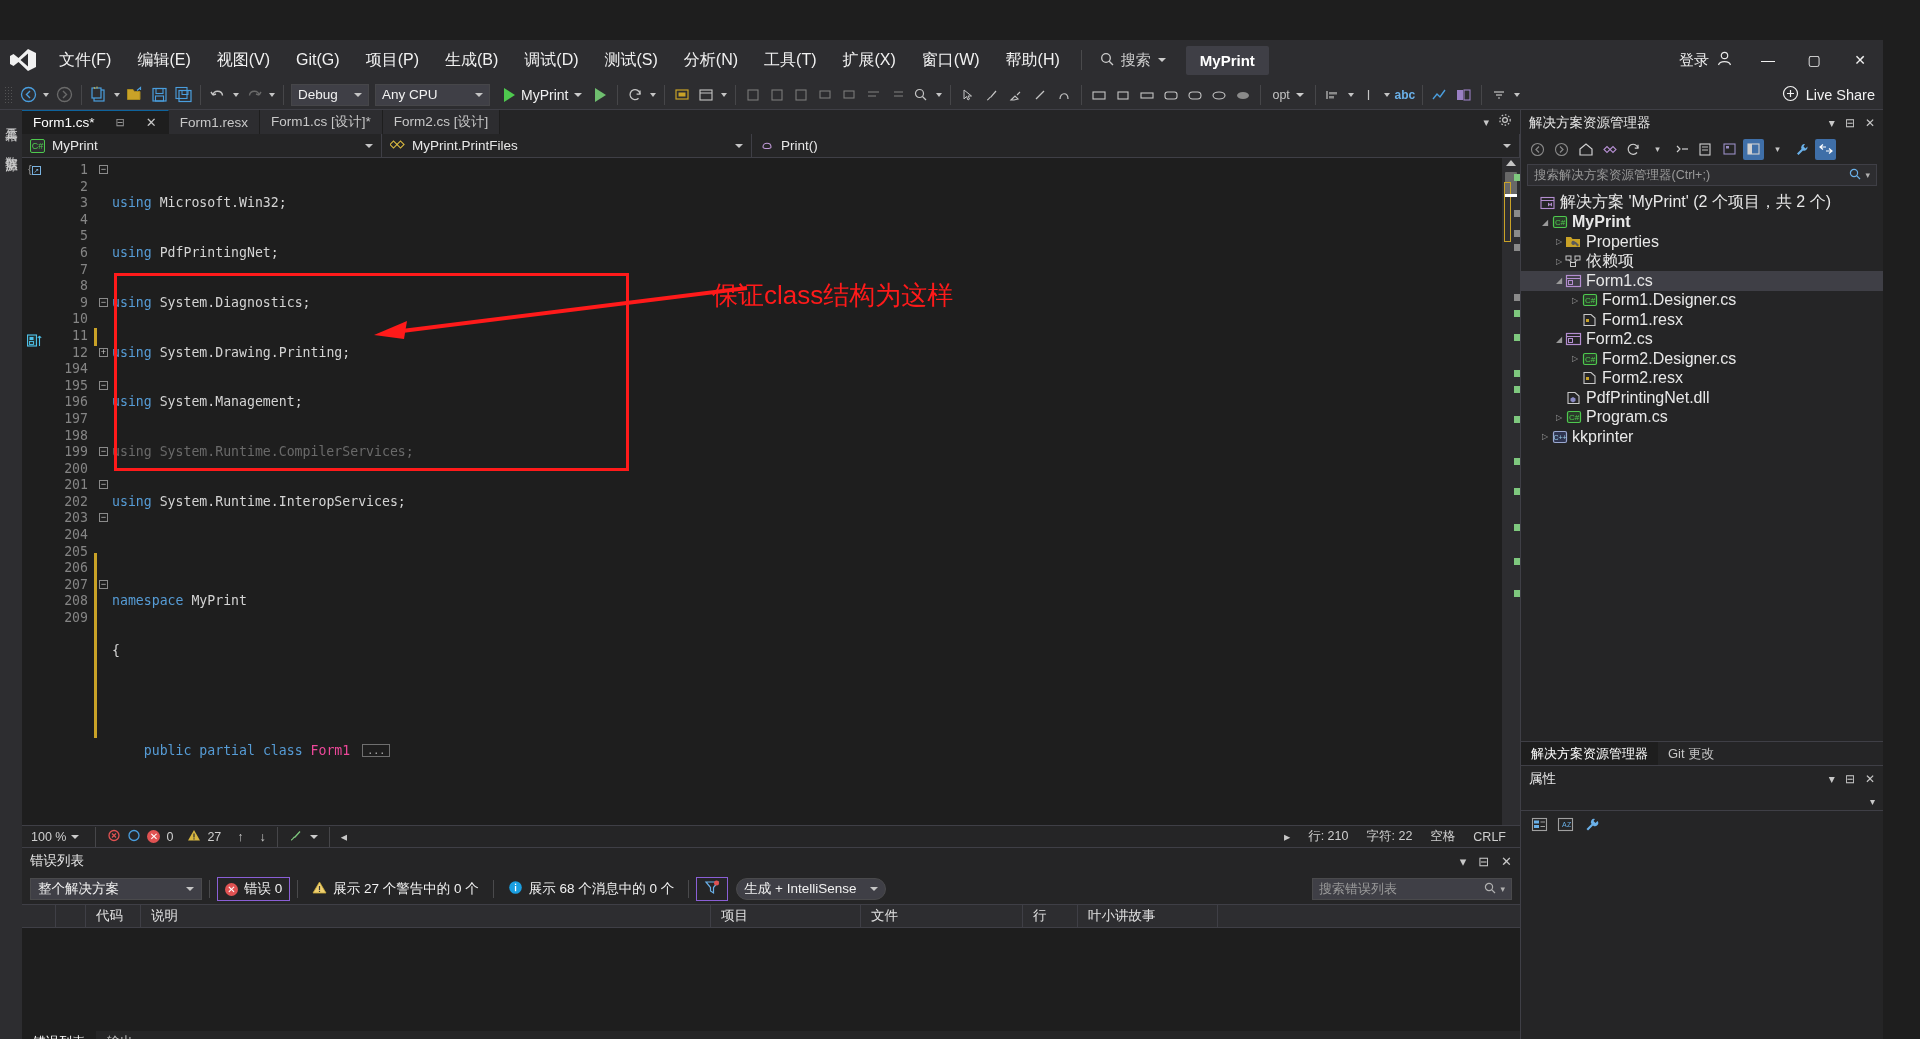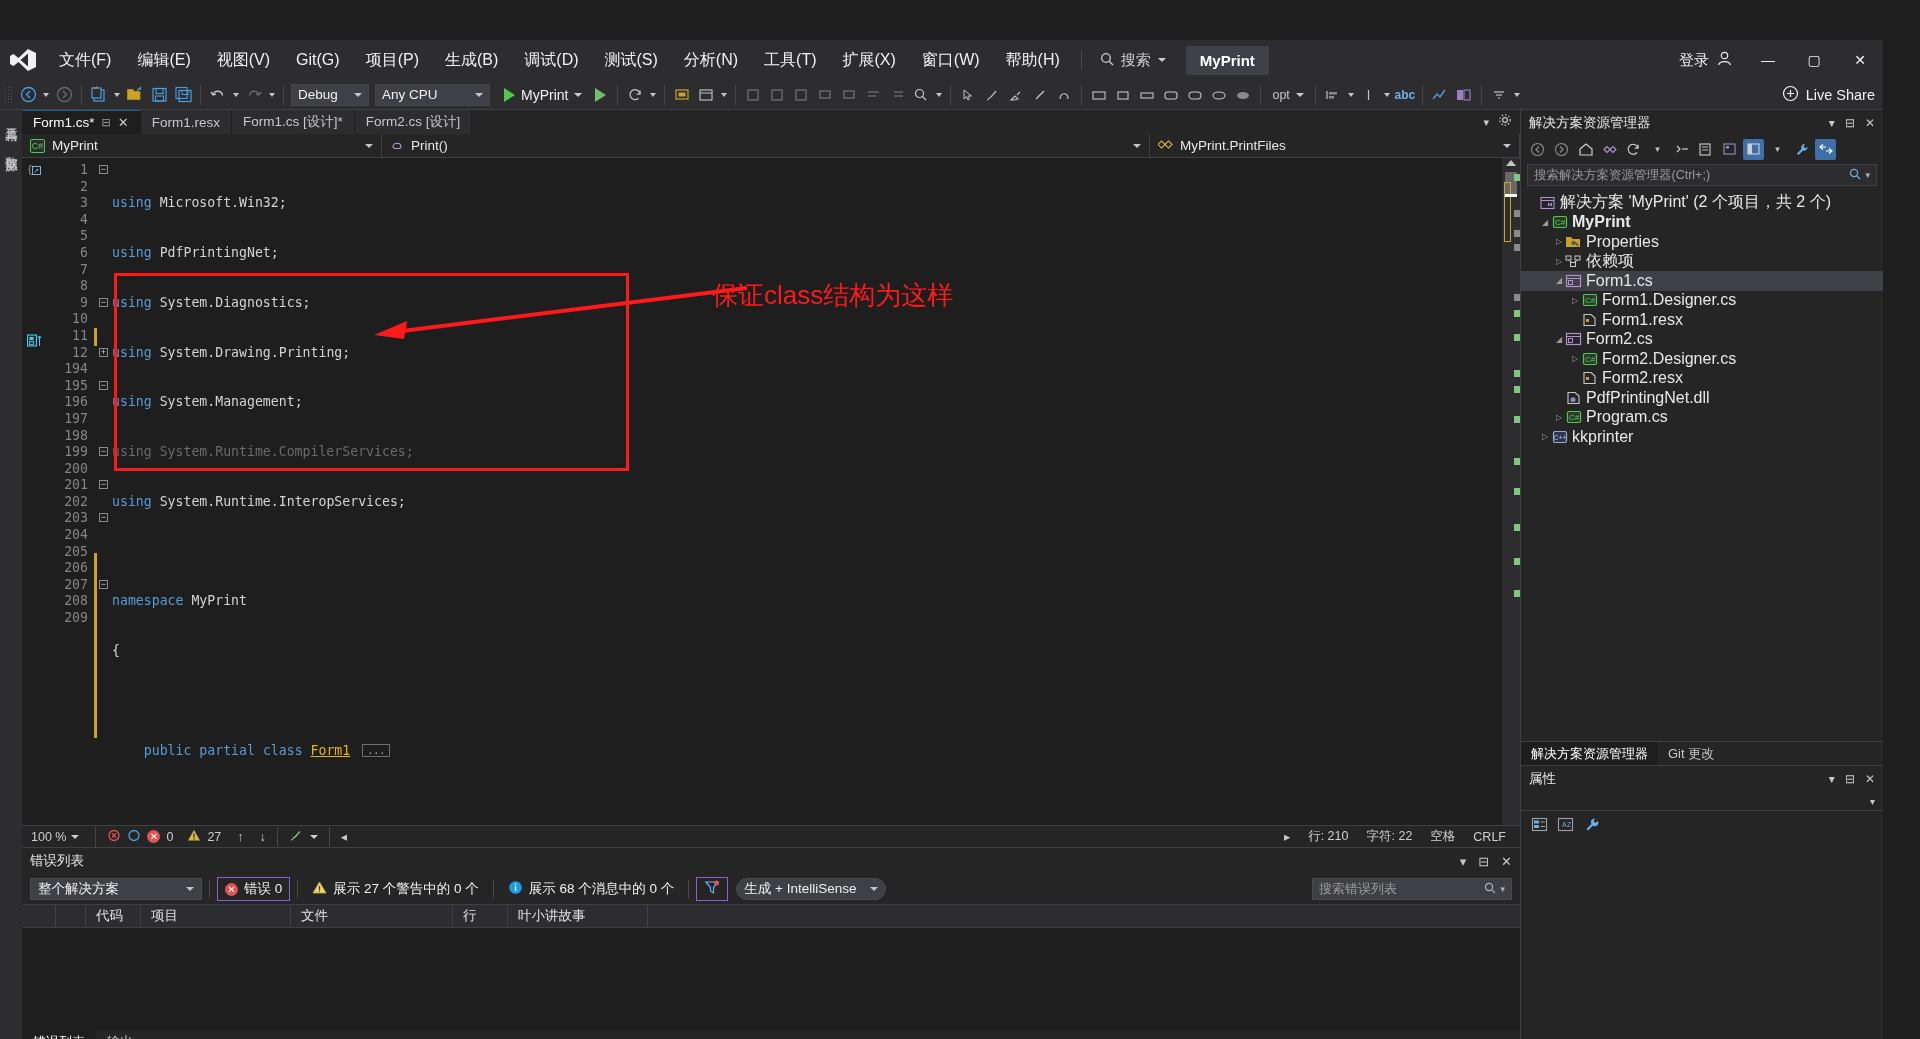--- a/index.html
+++ b/index.html
@@ -62,42 +62,42 @@
 
   
   .body-row { flex:1; display:flex; min-height:0; background:#1e1e1e; }
   .leftrail { width:22px; background:#2d2d30; display:flex; flex-direction:column; align-items:center; padding-top:8px; gap:26px; flex:0 0 22px;}
   .vtab { writing-mode: vertical-rl; font-size:12.5px; color:#d0d0d0; letter-spacing:1px; white-space:nowrap; }
 
   .centercol { flex:1; display:flex; flex-direction:column; min-width:0; }
 
   
   .doctabs { height:24px; background:#252526; display:flex; align-items:stretch; position:relative; flex:0 0 24px;}
-  .dtab { display:flex; align-items:center; gap:7px; padding:4px 11px; font-size:13.5px; color:#c8c8c8; background:#2d2d30; border-right:1px solid #1e1e1e; white-space:nowrap;}
+  .dtab { display:flex; align-items:center; gap:21px; padding:4px 11px; font-size:13.5px; color:#c8c8c8; background:#2d2d30; border-right:1px solid #1e1e1e; white-space:nowrap;}
   .dtab.active { background:#1e1e1e; color:#fff; border-top:1px solid #0e639c; position:relative;}
   .dtab .pin { font-size:11px; color:#9a9a9a; }
   .dtab .x { font-size:13px; color:#c8c8c8; }
   .doctabs-right { margin-left:auto; display:flex; align-items:center; gap:9px; padding-right:8px; }
 
   
   .navbar { height:24px; background:#252526; display:flex; align-items:stretch; flex:0 0 24px; border-bottom:1px solid #3f3f46;}
   .navsel { display:flex; align-items:center; gap:7px; font-size:13.5px; color:#e8e8e8; padding:0 8px; border-right:1px solid #3f3f46; position:relative;}
   .navsel .na { margin-left:auto; width:0;height:0;border-left:4px solid transparent;border-right:4px solid transparent;border-top:4px solid #c5c5c5;}
   .ico-cs { width:15px;height:14px;background:#2d2d30;border:1px solid #4ec94e;border-radius:2px;color:#4ec94e;font-size:9px;display:flex;align-items:center;justify-content:center;font-family:"Liberation Sans",sans-serif;}
 
   
   .editorwrap { flex:1; display:flex; min-height:0; position:relative; background:#1e1e1e; }
   .glyphmargin { width:26px; background:#1e1e1e; flex:0 0 26px; position:relative; }
   .linenums { width:46px; flex:0 0 46px; text-align:right; padding-right:6px; color:#858585;
     font-family:"DejaVu Sans Mono", monospace; font-size:13.2px; line-height:16.6px; padding-top:4px; }
   .codearea { flex:1; position:relative; overflow:hidden; padding-top:4px;
     font-family:"DejaVu Sans Mono", monospace; font-size:13.2px; line-height:16.6px; white-space:pre; }
   .cline { height:16.6px; }
   .k { color:#569cd6; }  
-  .t { color:#eab308;text-decoration:underline; }   
+  .t { color:#ec4899; }   
   .p { color:#d4d4d4; }   
   .dim { color:#6a6a6a; }
   .collapsebox { display:inline-block; border:1px solid #6f6f6f; color:#b0b0b0; font-size:10px; line-height:11px; padding:0 4px; margin-left:4px; vertical-align:middle;}
 
   
   .foldcol { width:14px; flex:0 0 14px; position:relative; padding-top:4px;}
   .foldbox { width:9px;height:9px;border:1px solid #8a8a8a;color:#c8c8c8;font-size:9px;line-height:7px;text-align:center; background:#1e1e1e;}
 
   
   .changebar { position:absolute; width:3px; }
@@ -540,37 +540,37 @@
           </span>
         </div>
       </div>
 
       <div class="navbar">
         <div class="navsel" style="width:360px;">
           <span class="ico-cs">C#</span>
           <span>MyPrint</span>
           <span class="na"></span>
         </div>
-        <div class="navsel" style="flex:1;">
-          <span>
-            <svg width="14" height="13" viewBox="0 0 14 13">
-                <path d="M3 9 C3 4 11 4 11 9 C11 11 3 11 3 9 Z" stroke="#c09ad8" stroke-width="1.1" fill="none"></path>
-              </svg>
-          </span>
-          <span>Print()</span>
-          <span class="na"></span>
-        </div>
         <div class="navsel" style="width:370px;">
           <span>
             <svg width="15" height="13" viewBox="0 0 15 13">
                 <rect x="1" y="4" width="5" height="5" stroke="#d7b740" stroke-width="1.1" fill="none" transform="rotate(45 3.5 6.5)"></rect>
                 <rect x="8" y="4" width="5" height="5" stroke="#d7b740" stroke-width="1.1" fill="none" transform="rotate(45 10.5 6.5)"></rect>
               </svg>
           </span>
           <span>MyPrint.PrintFiles</span>
+          <span class="na"></span>
+        </div>
+        <div class="navsel" style="flex:1;">
+          <span>
+            <svg width="14" height="13" viewBox="0 0 14 13">
+                <path d="M3 9 C3 4 11 4 11 9 C11 11 3 11 3 9 Z" stroke="#c09ad8" stroke-width="1.1" fill="none"></path>
+              </svg>
+          </span>
+          <span>Print()</span>
           <span class="na"></span>
         </div>
       </div>
 
       <div class="editorwrap">
         <div class="glyphmargin">
 
           <div style="position:absolute;left:6px;top:5px;color:#9a9a9a;font-size:11px;">{<span style="display:inline-block;width:9px;height:9px;border:1px solid #7ab3e0;font-size:7px;color:#7ab3e0;text-align:center;line-height:8px;">↗</span></div>
 
           <div style="position:absolute;left:5px;top:176px;">
@@ -841,20 +841,21 @@
                   </svg>
               </span>
               <span style="color:#b0b0b0;font-size:9px;">▾</span>
             </span>
           </div>
         </div>
         <div class="ep-cols">
           <div class="ep-col" style="width:34px;"></div>
           <div class="ep-col" style="width:30px;"></div>
           <div class="ep-col" style="width:55px;">代码</div>
+          <div class="ep-col" style="width:570px;">说明</div>
           <div class="ep-col" style="width:150px;">项目</div>
           <div class="ep-col" style="width:162px;">文件</div>
           <div class="ep-col" style="width:55px;">行</div>
           <div class="ep-col" style="width:140px;">叶小讲故事</div>
         </div>
         <div class="ep-grid"></div>
         <div class="ep-tabs">
           <div class="ep-tab active">错误列表</div>
           <div class="ep-tab">输出</div>
         </div>

